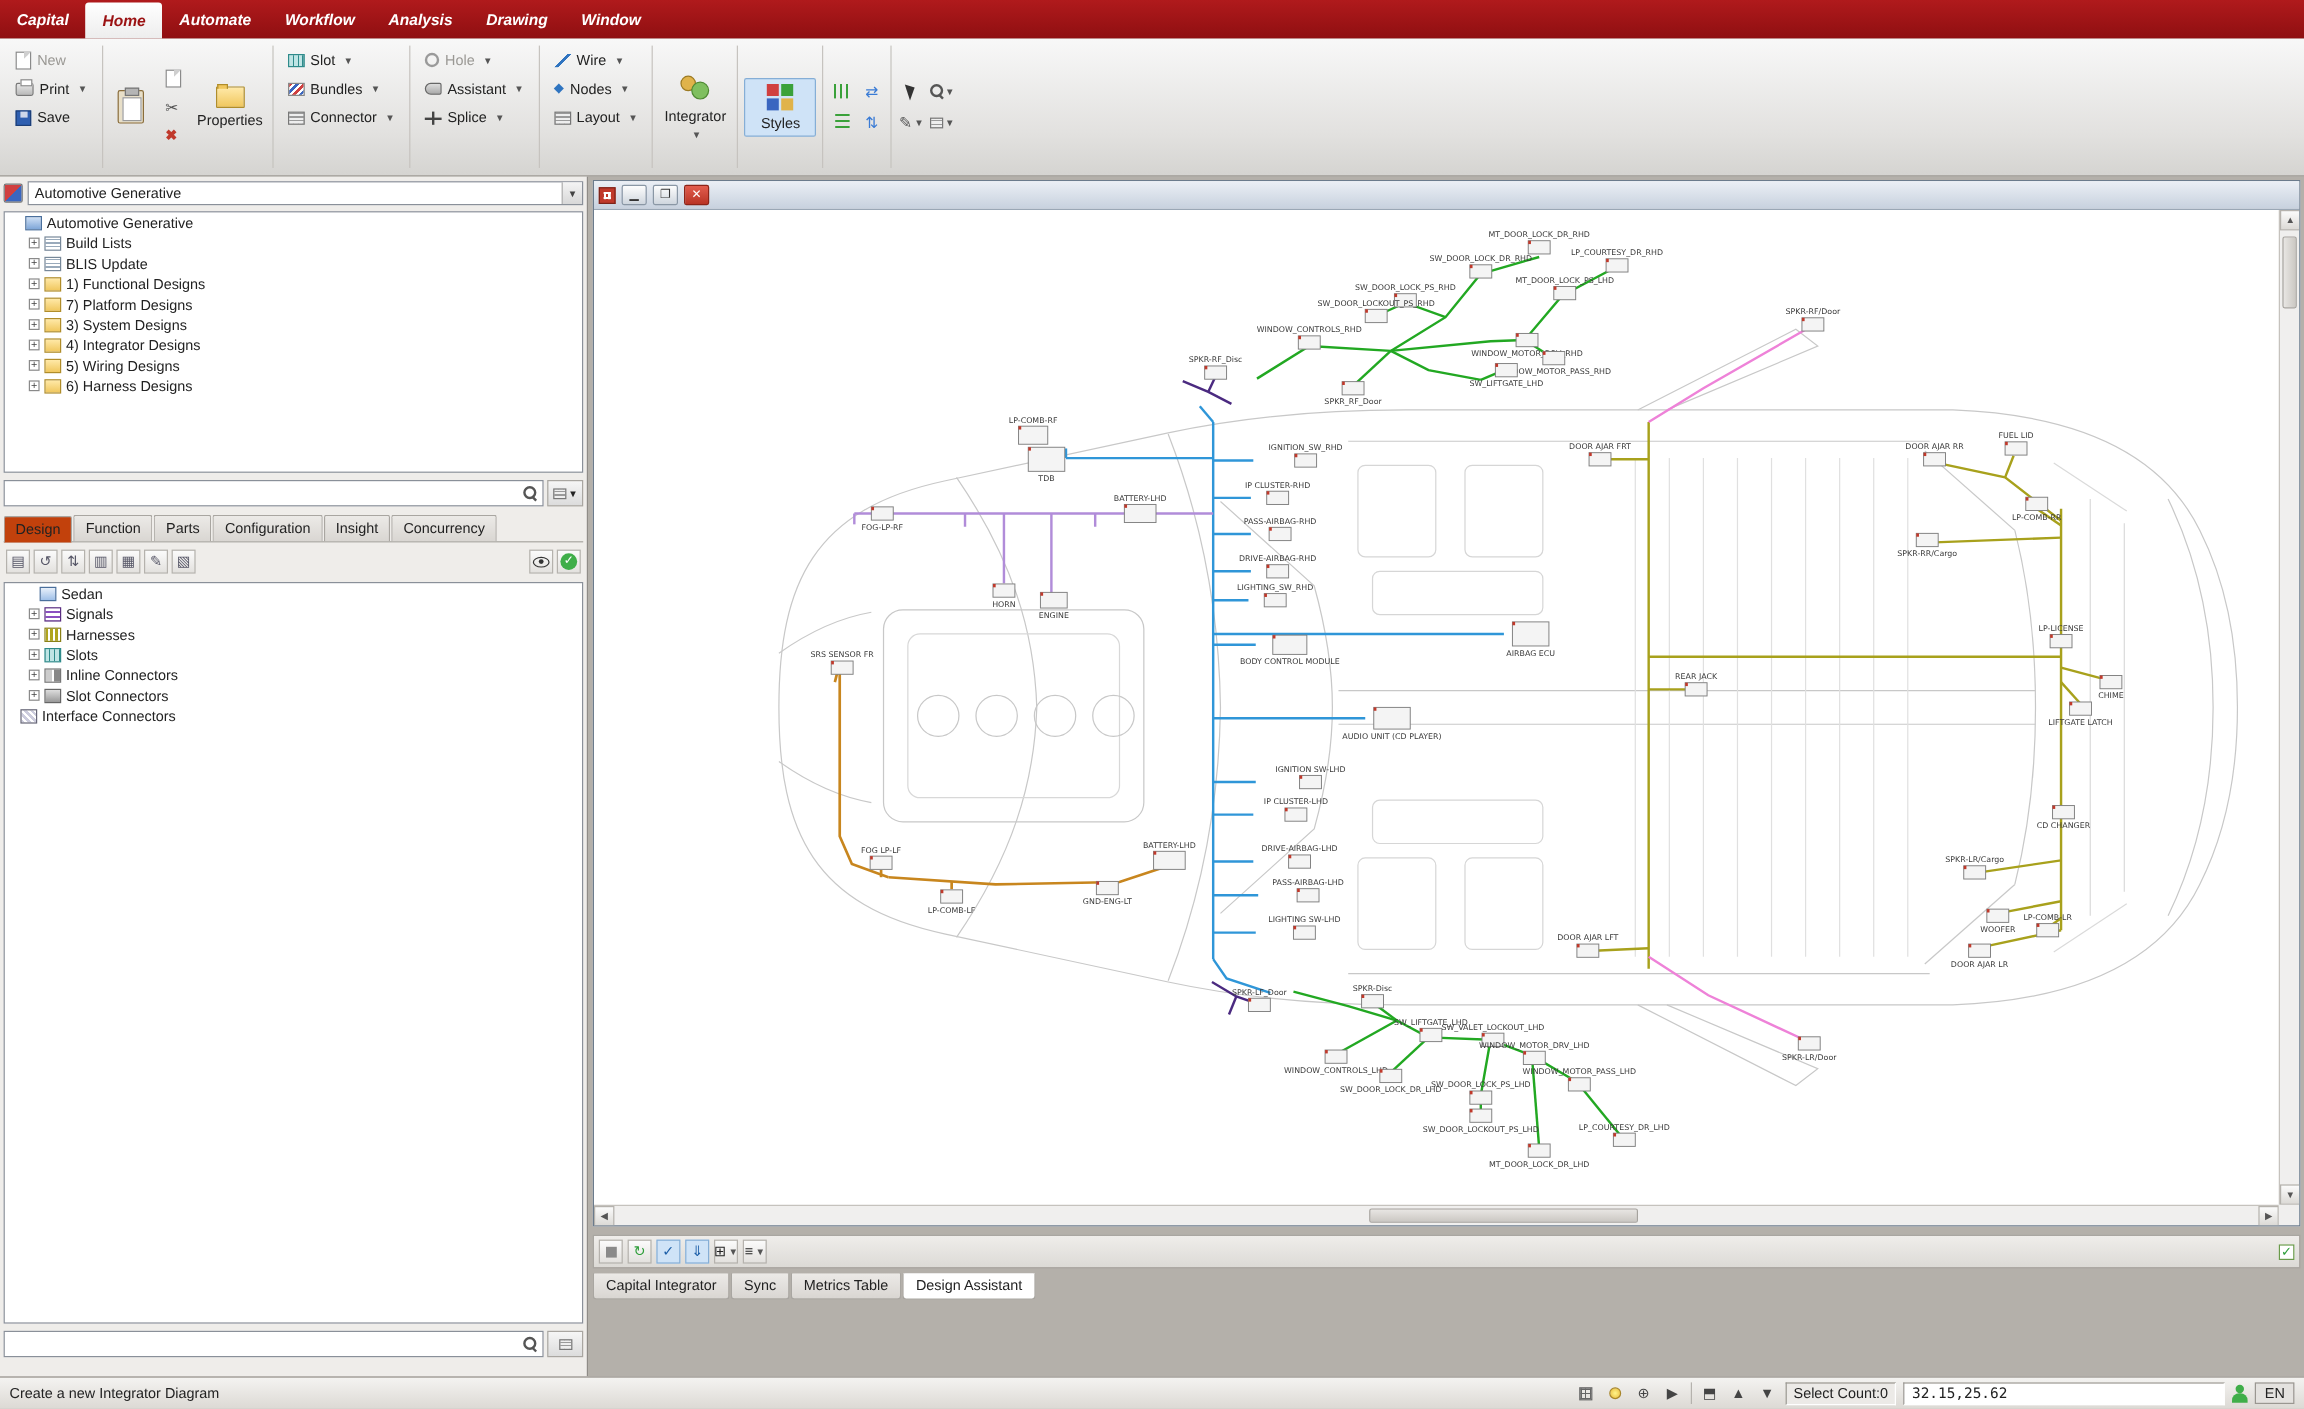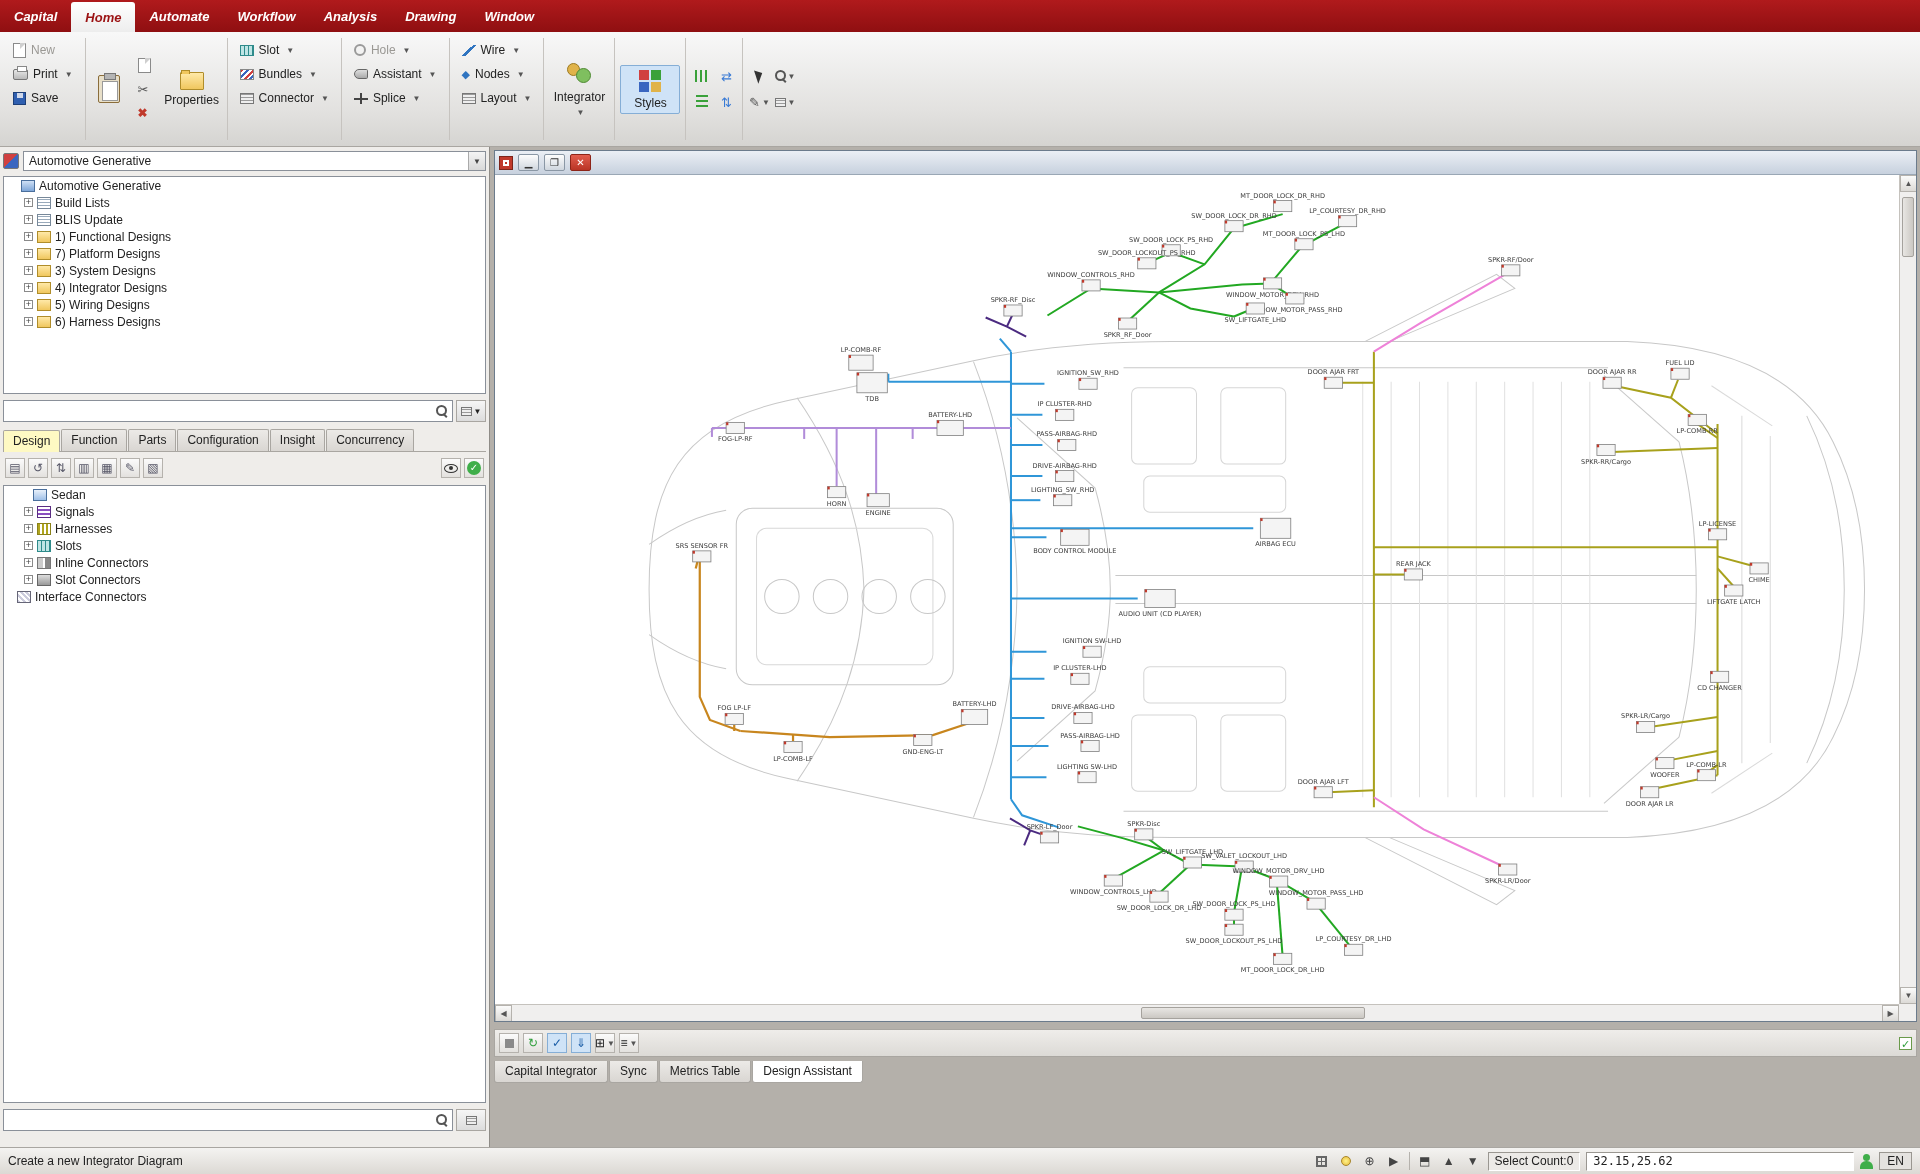--- a/index.html
+++ b/index.html
@@ -75,21 +75,21 @@
   .ti-slot{background:repeating-linear-gradient(90deg,#bfe5e5 0 3px,#2e8b8b 3px 4px); border-color:#2e8b8b;}
   .ti-inline{background:linear-gradient(90deg,#ccc 45%,#fff 45% 55%,#888 55%); border-color:#777;}
   .ti-slotconn{background:linear-gradient(#ddd,#999); border-color:#666;}
   .ti-iface{background:repeating-linear-gradient(45deg,#ccd 0 2px,#fff 2px 4px); border-color:#667;}
   .search-row { display:flex; align-items:center; gap:3px; margin-top:5px; height:24px;}
   .search-input { flex:1; height:22px; background:#fff; border:1px solid #8a9099; position:relative; display:flex; align-items:center;}
   .search-input .mag{ position:absolute; right:4px; top:4px;}
   .search-btn { width:30px; height:22px; background:linear-gradient(#f6f6f6,#dcdcdc); border:1px solid #a9a6a1; display:flex; align-items:center; justify-content:center; gap:2px; font-size:8px;}
   .tabstrip { display:flex; margin-top:6px; border-bottom:1px solid #a9a6a1; height:23px;}
   .ltab { padding:3px 9px; font-size:12px; background:linear-gradient(#eceae7,#d9d6d2); border:1px solid #a9a6a1; border-bottom:none; margin-right:1px; border-radius:2px 2px 0 0;}
-  .ltab.active { background:#fef9c3; position:relative; top:1px; }
+  .ltab.active { background:#c2410c; position:relative; top:1px; }
   .tools-row { display:flex; align-items:center; gap:3px; height:26px; margin-top:3px; padding:0 2px;}
   .tool-ic { width:20px; height:20px; border:1px solid #b5b2ad; background:linear-gradient(#fbfbfb,#e3e1de); display:flex; align-items:center; justify-content:center; font-size:12px; color:#556;}
   .tools-spacer{flex:1;}
   .eye { width:14px; height:9px; border:1px solid #333; border-radius:50%; position:relative;}
   .eye::after{content:"";position:absolute;left:4px;top:1px;width:4px;height:4px;border-radius:50%;background:#333;}
   .globe { width:14px; height:14px; border-radius:50%; background:#3fae49; color:#fff; font-size:10px; line-height:14px; text-align:center;}
 
   
   #mainarea { position:absolute; top:147px; left:491px; right:0; bottom:27px; background:#b4b0aa;}
   #docwin { position:absolute; top:3px; left:3px; right:3px; height:872px; border:1px solid #6b7b8c; background:#fff; display:flex; flex-direction:column;}

